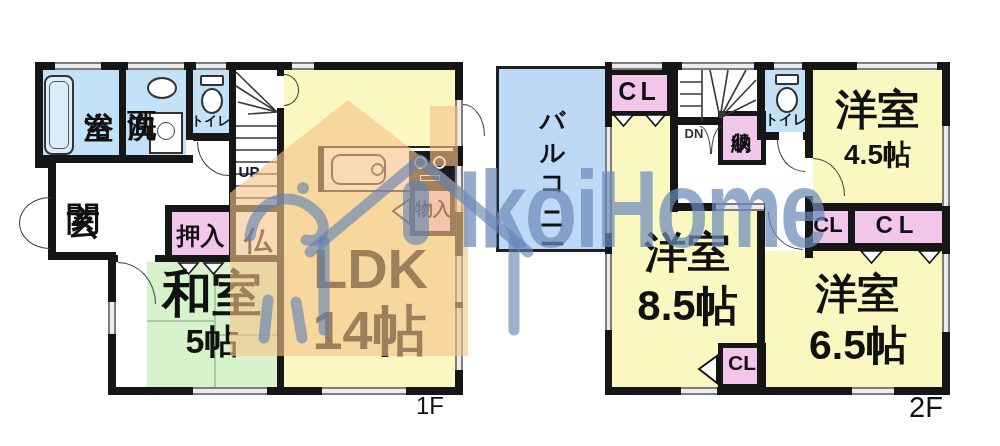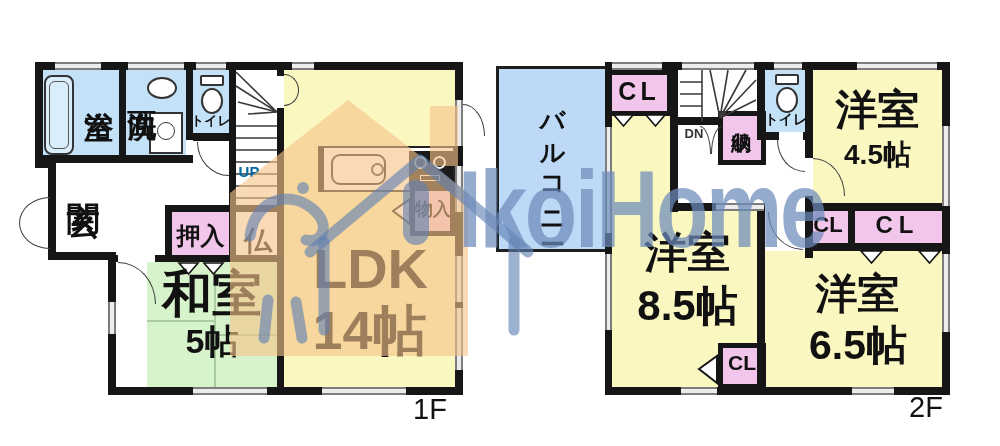--- a/index.html
+++ b/index.html
@@ -116,27 +116,27 @@
     <svg style="left:203px;top:262px" width="21" height="13" viewBox="0 0 21 13">
         <polygon points="1,1 20,1 10.5,12" fill="#fff" stroke="#161616" stroke-width="1.6"></polygon>
       </svg>
 
     <div class="lbl vert" style="left:84px;top:88px;font-size:29px">浴室</div>
     <div class="lbl vert" style="left:127px;top:88px;font-size:29px">洗面</div>
     <div class="lbl" style="left:190px;top:114px;width:42px;font-size:13px">トイレ</div>
     <div class="lbl vert" style="left:66px;top:177px;font-size:33px">玄関</div>
     <div class="lbl" style="left:172px;top:224px;width:57px;font-size:24px">押入</div>
     <div class="lbl" style="left:238px;top:226px;width:40px;font-size:28px">仏</div>
-    <div class="lbl" style="left:237px;top:164px;width:24px;font-size:15px;color:#0369a1">UP</div>
+    <div class="lbl" style="left:237px;top:164px;width:24px;font-size:15px;color:#0f172a">UP</div>
     <div class="lbl" style="left:140px;top:268px;width:144px;font-size:50px">和室</div>
     <div class="lbl" style="left:140px;top:324px;width:144px;font-size:34px">5帖</div>
     <div class="lbl" style="left:288px;top:240px;width:165px;font-size:56px">LDK</div>
     <div class="lbl" style="left:282px;top:302px;width:175px;font-size:54px">14帖</div>
     <div class="lbl" style="left:412px;top:200px;width:42px;font-size:18px">物入</div>
-    <div class="lbl" style="left:400px;top:394px;width:60px;font-size:29px;font-weight:500">1F</div>
+    <div class="lbl" style="left:400px;top:394px;width:60px;font-size:24px;font-weight:500">1F</div>
   </div>
 
   <div>
 
     <div class="room" style="left:496px;top:66px;width:116px;height:186px;background:#bdd9f5;border:3px solid #1f1f1f"></div>
 
     <div class="room" style="left:612px;top:115px;width:60px;height:272px;background:#fbf7c1"></div>
     <div class="room" style="left:670px;top:211px;width:88px;height:176px;background:#fbf7c1"></div>
     <div class="room" style="left:813px;top:70px;width:129px;height:134px;background:#fbf7c1"></div>
     <div class="room" style="left:765px;top:251px;width:177px;height:136px;background:#fbf7c1"></div>

